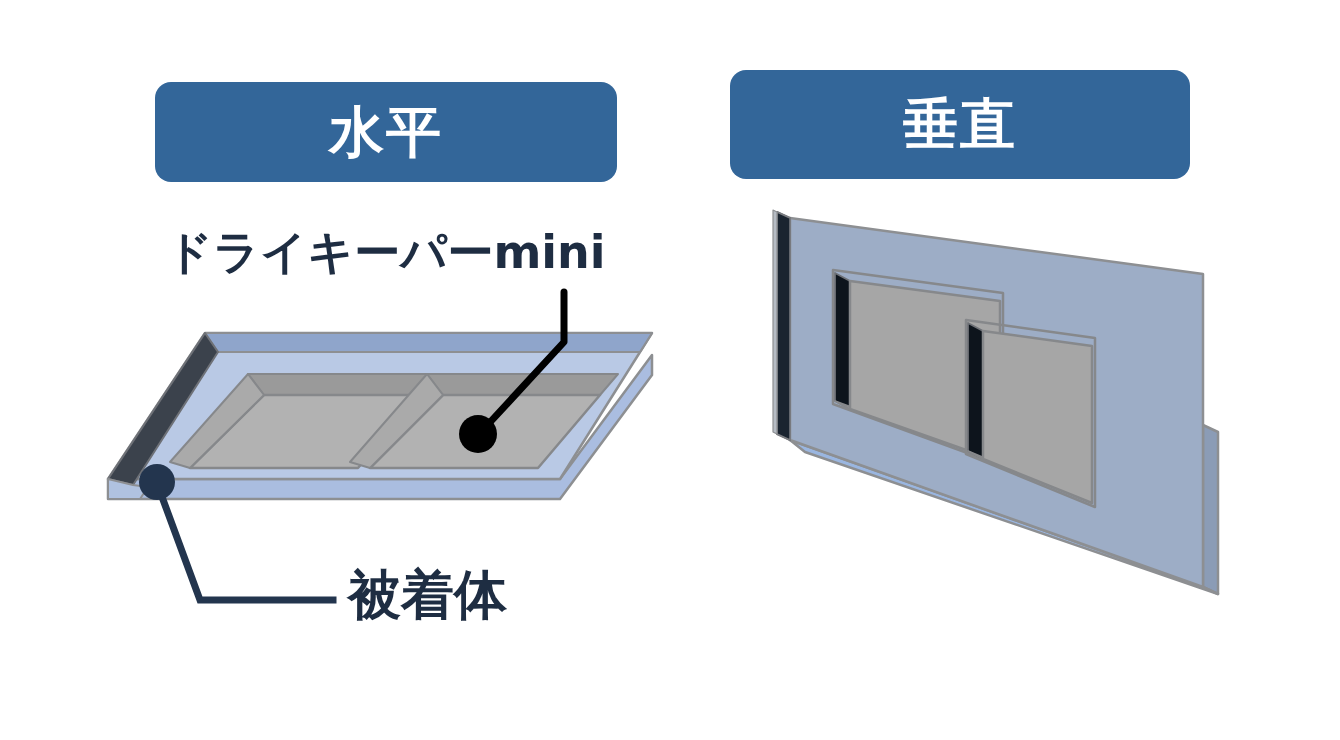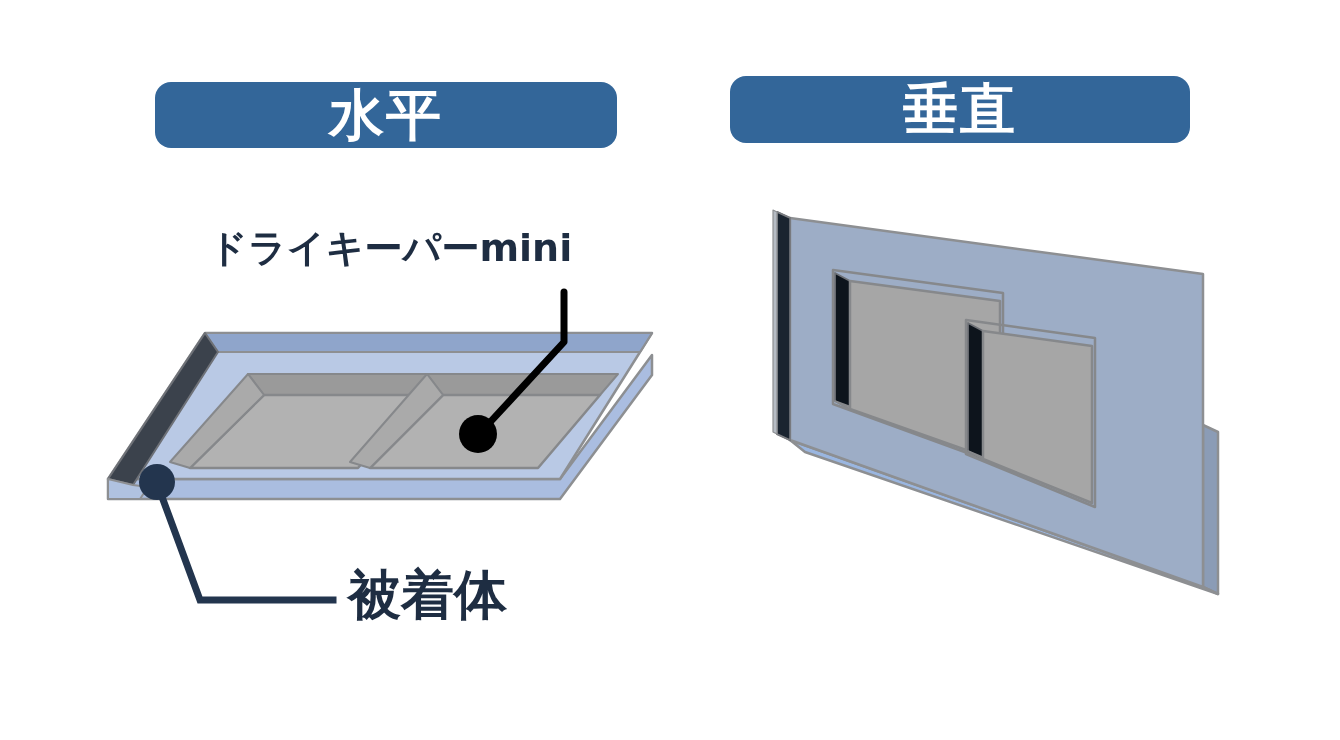--- a/index.html
+++ b/index.html
@@ -32,42 +32,41 @@
     font-weight: bold;
     font-size: 55px;
     letter-spacing: 2px;
     line-height: 1;
     font-family: "DejaVu Sans", "Liberation Sans", sans-serif;
   }
   #banner-horizontal {
     left: 155px;
     top: 82px;
     width: 462px;
-    height: 66px;
+    height: 100px;
   }
   #banner-vertical {
     left: 730px;
-    top: 76px;
+    top: 70px;
     width: 460px;
-    height: 67px;
+    height: 109px;
     text-align: center;
   }
   .callout-text {
     position: absolute;
     color: #1e2d42;
     font-weight: bold;
     line-height: 1;
     white-space: nowrap;
     font-family: "DejaVu Sans", "Liberation Sans", sans-serif;
   }
   #label-drykeeper {
     left: 166px;
     top: 229px;
-    font-size: 38px;
-    margin-left: 43px;
+    font-size: 46px;
   }
   #label-adherend {
     left: 348px;
     top: 568px;
     font-size: 53px;
   }
   svg.art {
     position: absolute;
     left: 0;
     top: 0;

